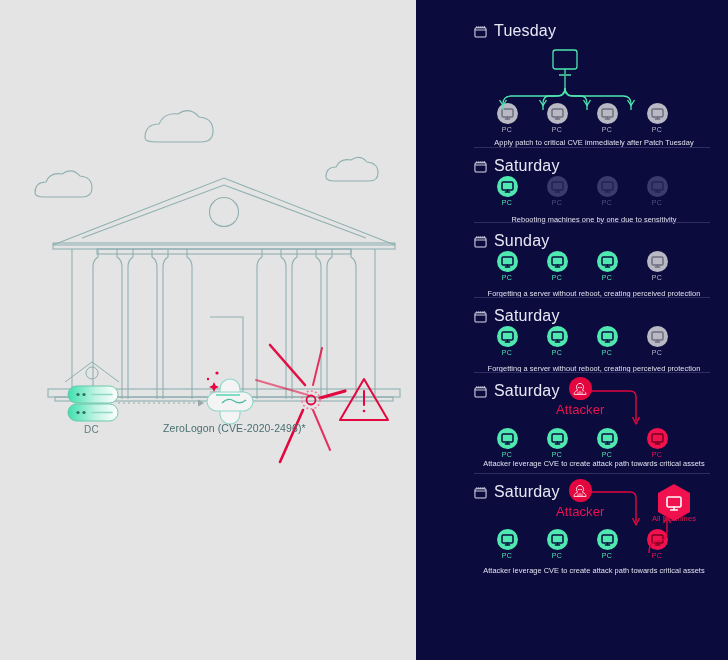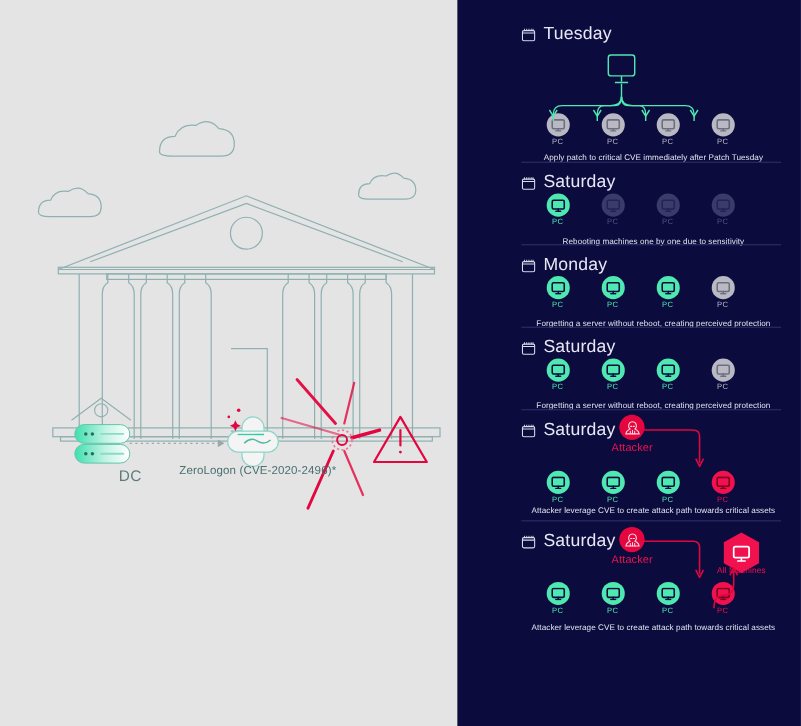--- a/index.html
+++ b/index.html
@@ -23,24 +23,23 @@
     position:absolute;
     left:163px;top:422px;
     font-size:10.5px;
     color:#4a6f70;
     letter-spacing:.1px;
     white-space:nowrap;
   }
   .dc-label{
     position:absolute;
     left:84px;top:424px;
-    font-size:14px;
+    font-size:10px;
     color:#5d7a7b;
     letter-spacing:.3px;
-    margin-left:24px;
   }
 
   
   .right{
     position:relative;
     width:312px;height:660px;
     background:#0b0b3e;
     overflow:hidden;
   }
   .rows{position:absolute;left:0;top:0;width:312px;}
@@ -97,21 +96,21 @@
   .attacker{
     position:absolute;
     display:flex;flex-direction:column;align-items:center;
   }
   .attacker .acircle{
     width:23px;height:23px;border-radius:50%;
     background:#e3063f;
     display:flex;align-items:center;justify-content:center;
   }
   .attacker .albl{
-    font-size:10px;color:#f0114e;margin-top:1.5px;letter-spacing:.1px;
+    font-size:13px;color:#f0114e;margin-top:1.5px;letter-spacing:.1px;
   }
 
   .hexnode{
     position:absolute;
     display:flex;flex-direction:column;align-items:center;
   }
   .hexlbl{
     font-size:7.6px;color:#f0114e;text-align:center;line-height:8.5px;
     margin-top:-11px;letter-spacing:.1px;
   }
@@ -337,21 +336,21 @@
         </div>
         <div class="caption" style="position: absolute; left: 48px; right: 4px; top: 215px;">Rebooting machines one by one due to sensitivity</div>
         <div class="row" style="position: absolute; left: 0px; right: 0px; top: 232px;">
           <div class="row-divider" style="top: -10px;"></div>
           <div class="day-head">
             <svg class="cal-icon" viewBox="0 0 14 14">
   <rect x="1" y="3" width="12" height="10" rx="1.5" fill="none" stroke="#dcdcec" stroke-width="1.1"></rect>
   <path d="M3 3 v-1.4 M5.2 3 v-1.4 M7.4 3 v-1.4 M9.6 3 v-1.4 M11.4 3 v-1.4" stroke="#dcdcec" stroke-width="0.9" stroke-linecap="round"></path>
   <path d="M1 5.4 h12" stroke="#dcdcec" stroke-width="1"></path>
 </svg>
-            <span class="day-label">Monday</span>
+            <span class="day-label">Sunday</span>
           </div>
         </div>
         <div class="pcrow" style="position: absolute; left: 66px; top: 251px;">
           <div class="pc green">
             <div class="circle">
         <svg class="mon" width="13" height="12" viewBox="0 0 13 12">
     <rect x="1" y="1" width="11" height="8" rx="1.3" fill="none" stroke="#0b0b3e" stroke-width="1.5"></rect>
     <path d="M6.5 9 v1.6 M4.3 11 h4.4" stroke="#0b0b3e" stroke-width="1.3" stroke-linecap="round"></path>
   </svg>
             </div>

